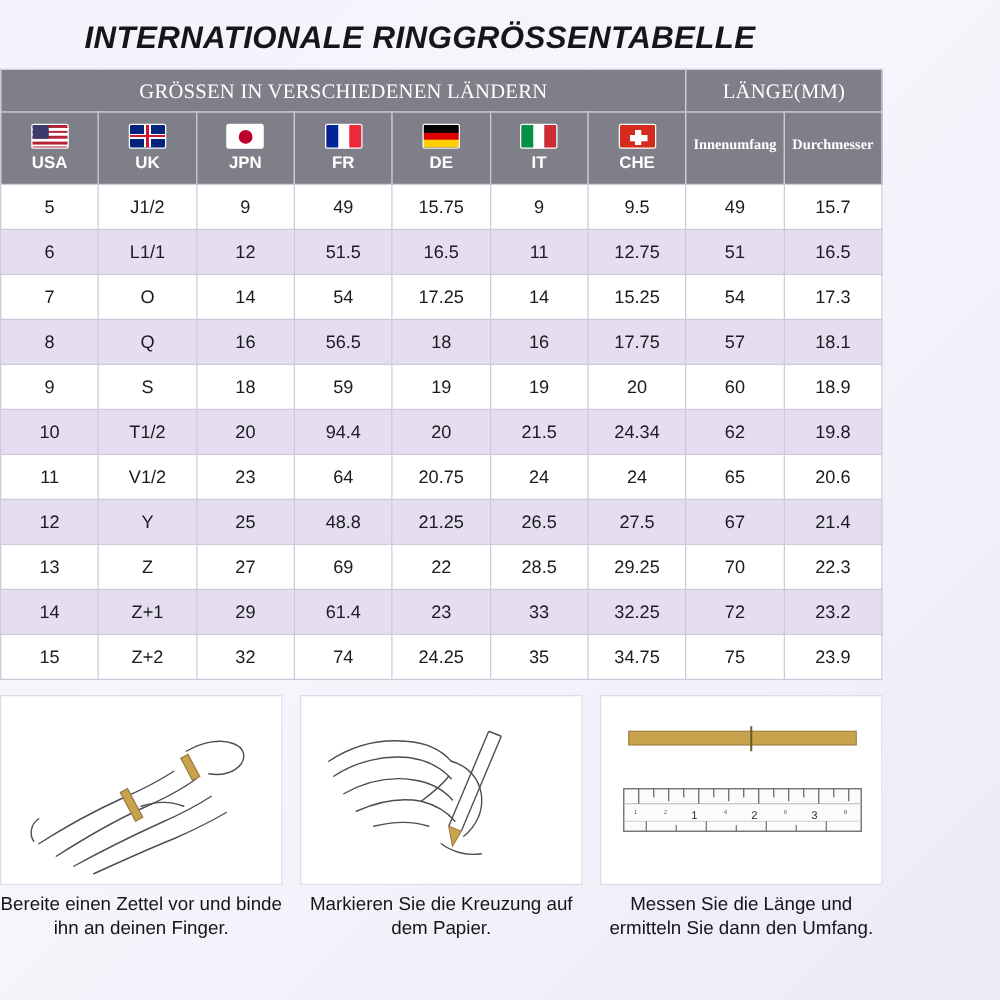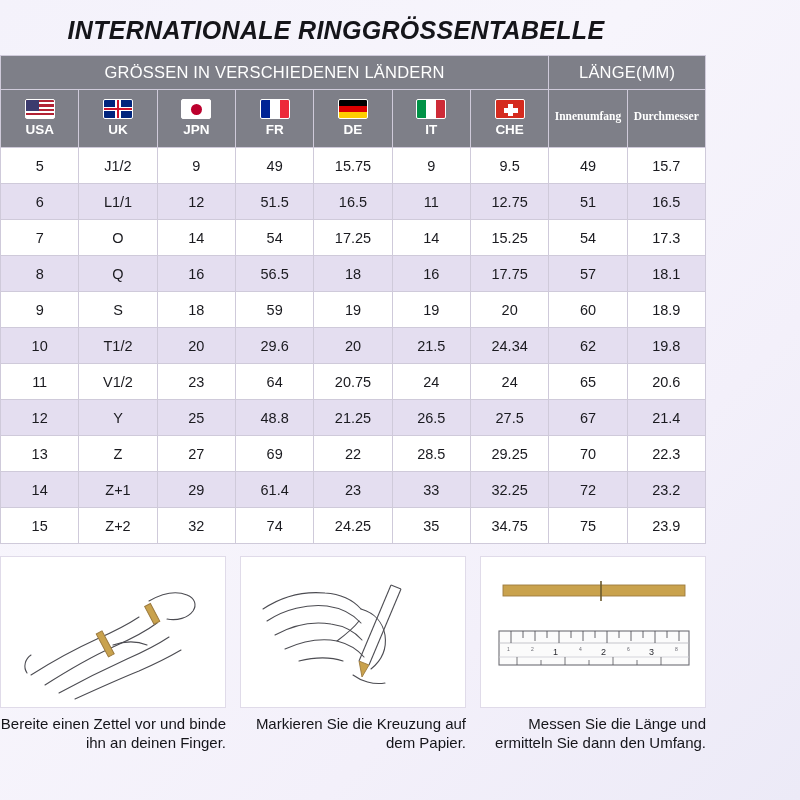--- a/index.html
+++ b/index.html
@@ -42,20 +42,21 @@
     text-align: center;
     vertical-align: middle;
   }
   .hdr-group {
     background: #7e7f88;
     color: #ffffff;
     font-size: 16.5px;
     font-weight: normal;
     height: 34px;
     letter-spacing: 0.2px;
+    font-family: Liberation Serif, serif;
   }
   .hdr-flags {
     background: #7e7f88;
     color: #ffffff;
     height: 58px;
     font-size: 13px;
     padding: 2px 0 3px 0;
   }
   .hdr-flags .flag {
     display: block;
@@ -157,21 +158,21 @@
   .card .art {
     width: 226px;
     height: 152px;
     background: #ffffff;
     border: 1px solid #e0dbe9;
     position: relative;
     overflow: hidden;
   }
   .card .caption {
     margin-top: 6px;
-    text-align: right;
+    text-align: center;
     font-size: 15px;
     line-height: 1.28;
     color: #15151a;
   }
 
   svg { display: block; }
 </style>
 </head>
 <body>
 
@@ -271,21 +272,21 @@
           <td>19</td>
           <td>19</td>
           <td>20</td>
           <td>60</td>
           <td>18.9</td>
         </tr>
         <tr class="even">
           <td>10</td>
           <td>T1/2</td>
           <td>20</td>
-          <td>29.6</td>
+          <td>94.4</td>
           <td>20</td>
           <td>21.5</td>
           <td>24.34</td>
           <td>62</td>
           <td>19.8</td>
         </tr>
         <tr class="odd">
           <td>11</td>
           <td>V1/2</td>
           <td>23</td>

